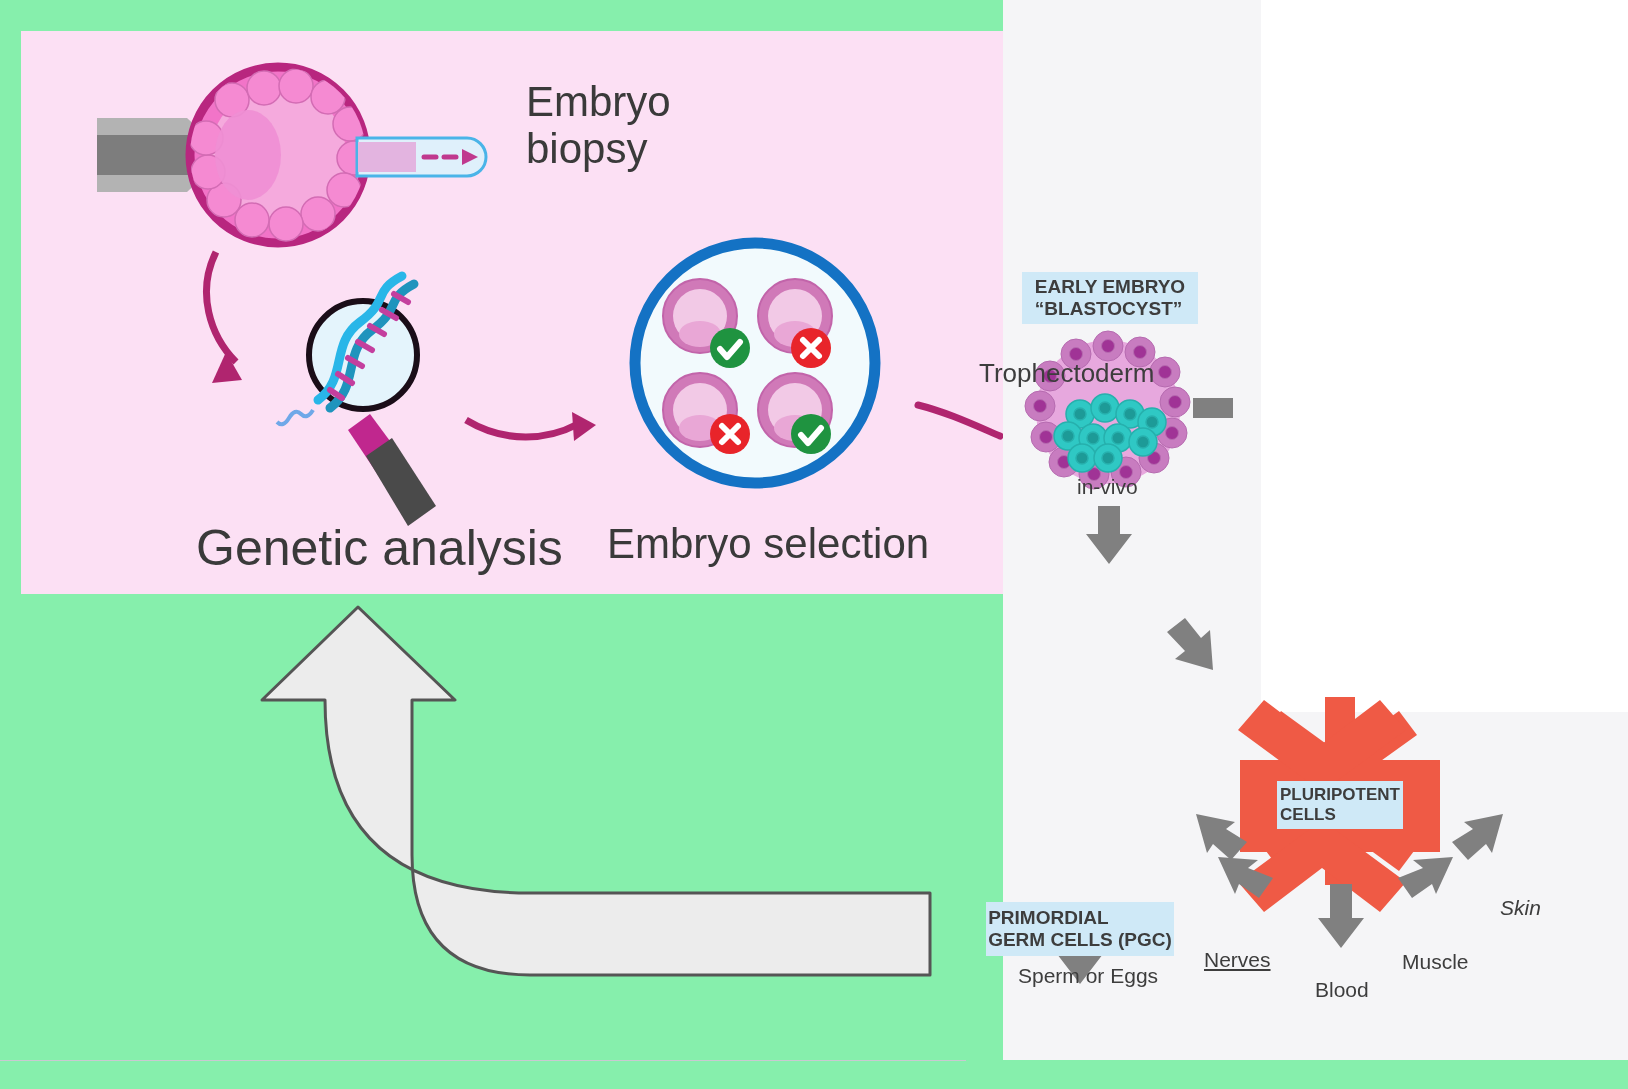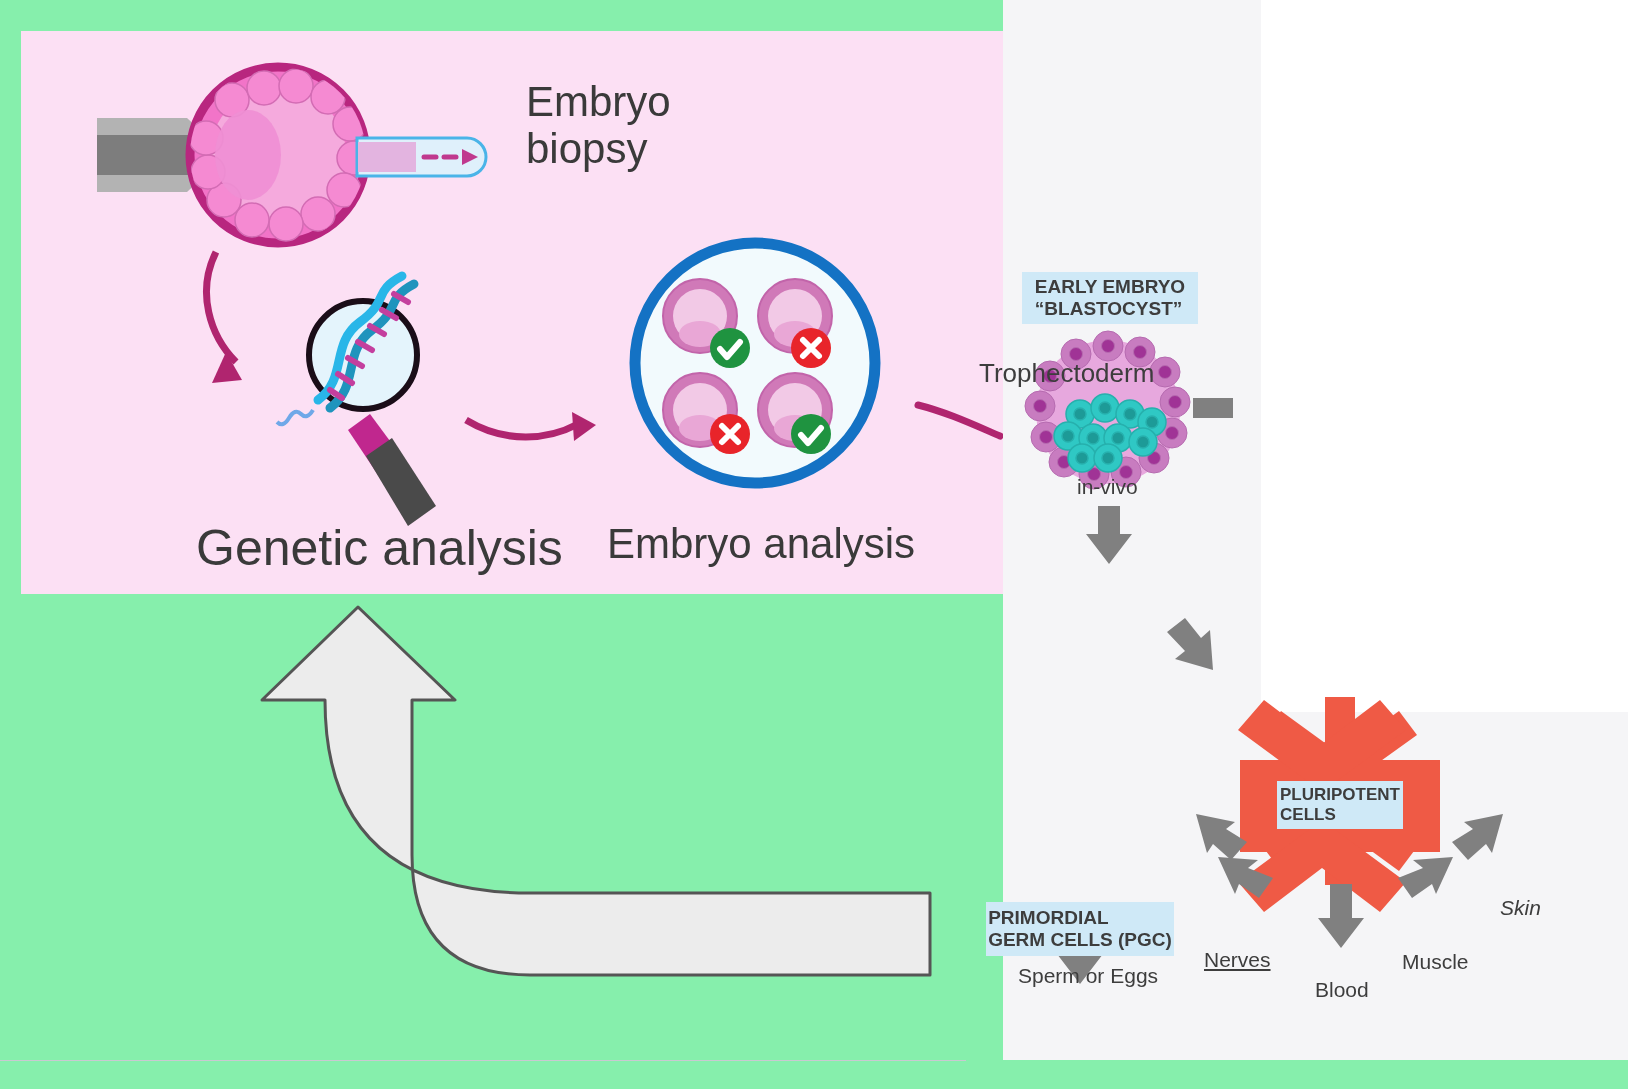--- a/index.html
+++ b/index.html
@@ -182,21 +182,21 @@
     <g>
       <path d="M358 607 L455 700 L412 700 L412 855
                Q412 975 530 975 L930 975 L930 893 L530 893
                Q325 893 325 700 L262 700 Z" fill="#ececec" stroke="#555" stroke-width="3" stroke-linejoin="round"></path>
     </g>
   </svg>
 
   <div class="lbl lbl-biopsy">Embryo
 biopsy</div>
   <div class="lbl lbl-genetic">Genetic analysis</div>
-  <div class="lbl lbl-selection">Embryo analysis</div>
+  <div class="lbl lbl-selection">Embryo selection</div>
 
   <div class="gray-bottom"></div>
   <div class="gray-top"></div>
   <div class="white-block"></div>
 
   <svg width="1628" height="1089">
 
     <g>
       <circle cx="1108" cy="412" r="72" fill="#e7a8de"></circle>
       <g fill="#c87cc0" stroke="#b66bb0" stroke-width="1">

